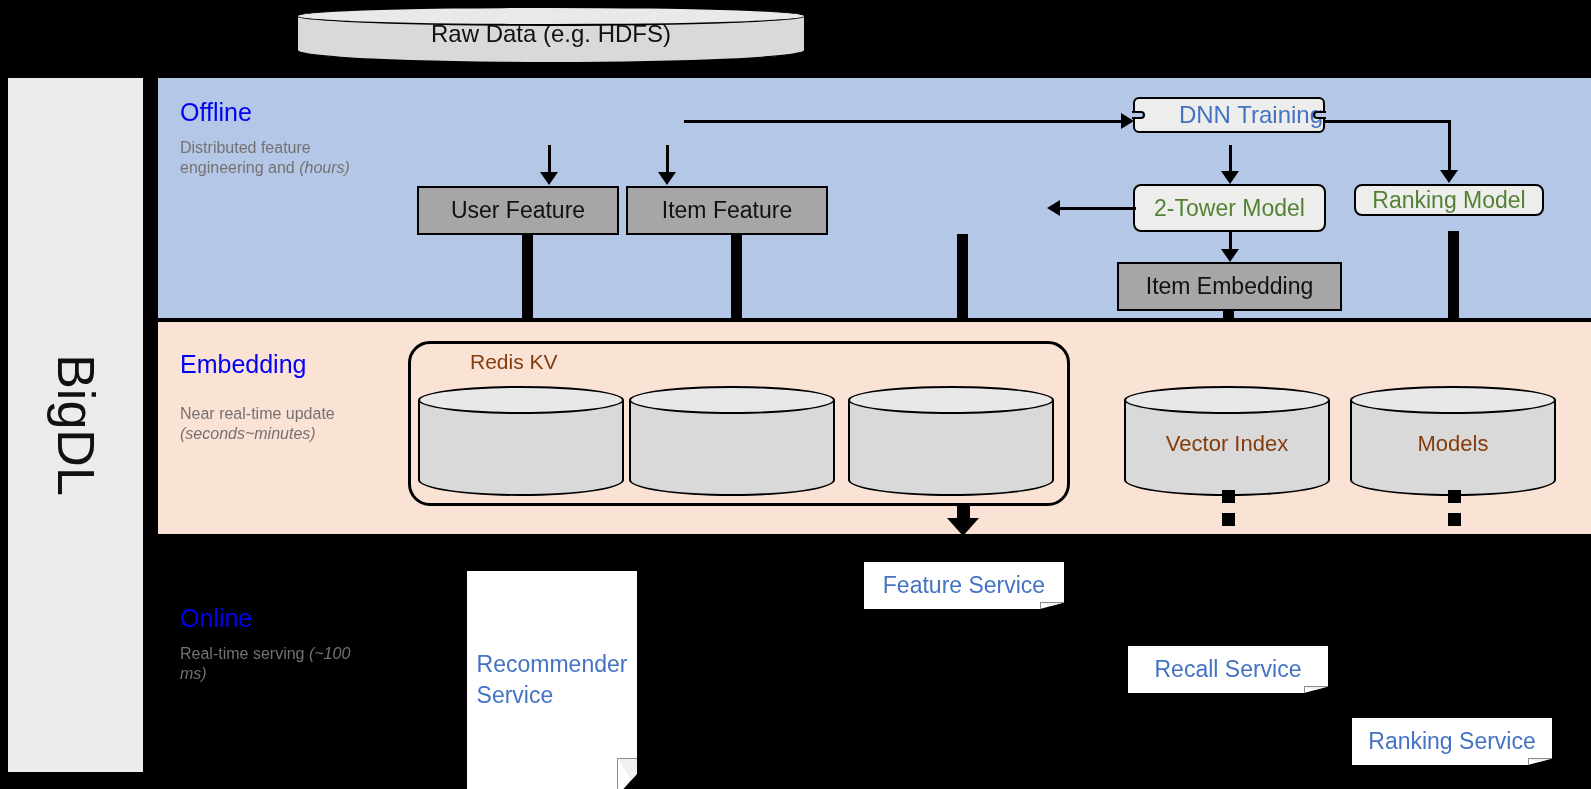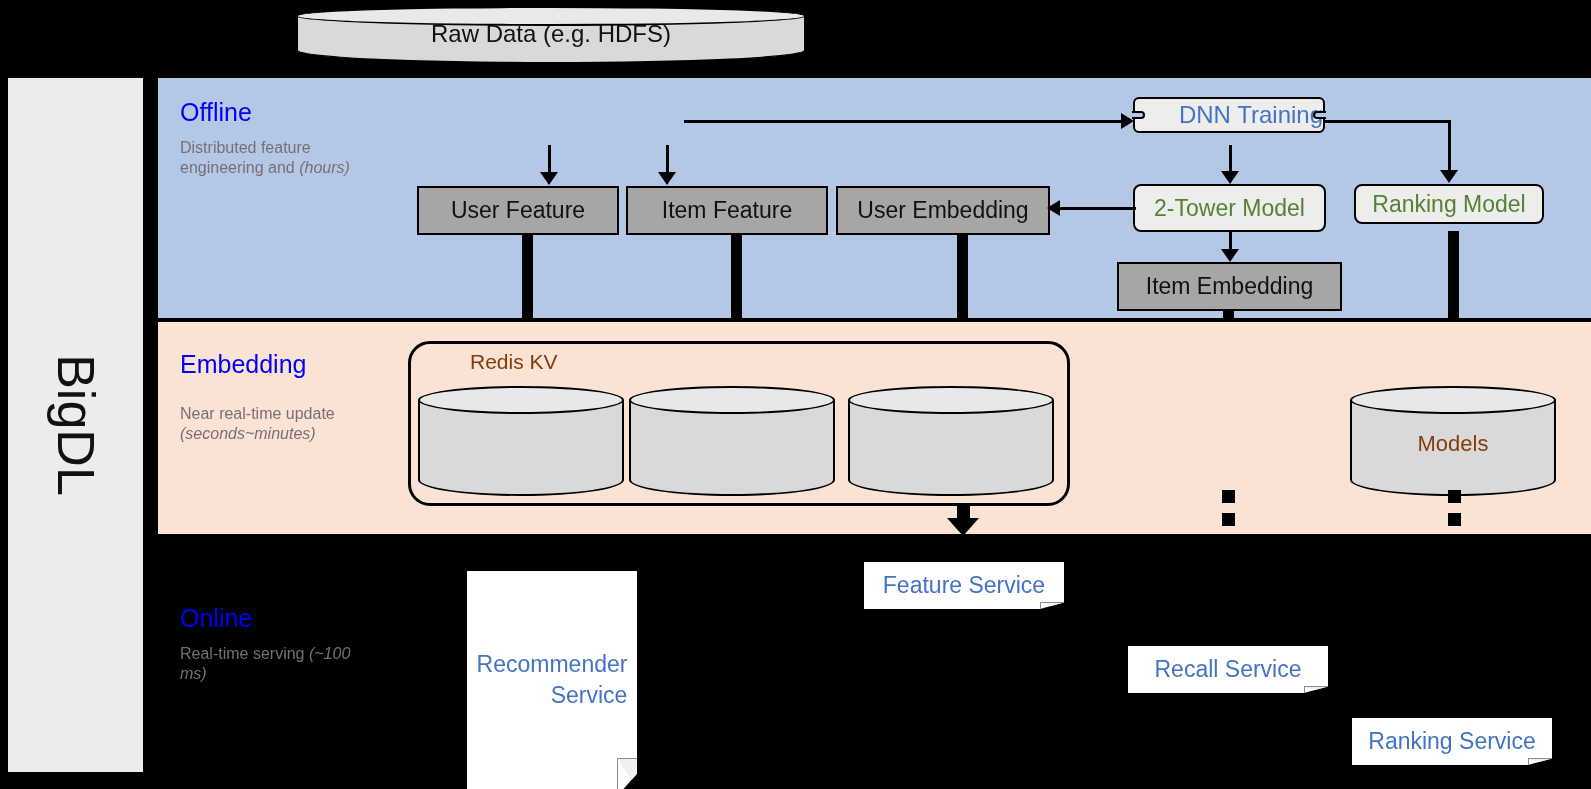--- a/index.html
+++ b/index.html
@@ -107,21 +107,21 @@
     position:absolute; left:408px; top:341px; width:662px; height:165px;
     border:3px solid #000; border-radius:22px;
   }
   #redis-lbl{
     position:absolute; left:424px; top:350px; font-size:21px; color:#843c0c;margin-left:46px;
   }
 
   
   .note{
     position:absolute; background:#fff; display:flex; align-items:center;
-    justify-content:center; text-align:right; color:#4472c4;
+    justify-content:center; text-align:left; color:#4472c4;
     clip-path: polygon(0 0, 100% 0, 100% 86%, 88% 100%, 0 100%);
   }
   .note .fold{
     position:absolute; right:0; bottom:0; width:12%; height:14%;
     background:linear-gradient(to bottom left, #f0f0f0 0 50%, transparent 50% 100%);
     border-left:1px solid #8c8c8c; border-top:1px solid #8c8c8c;
   }
   #recommender-service{ left:467px; top:571px; width:170px; height:218px; font-size:23px; line-height:1.35; }
   #recommender-service{ clip-path: polygon(0 0,100% 0,100% 93%,92% 100%,0 100%); }
   #feature-service { left:864px;  top:562px; width:200px; height:47px; font-size:23px; }
@@ -172,28 +172,25 @@
   <div class="bracket" style="left:1133px;top:97px;width:192px;height:36px;justify-content:flex-end;">
     <span class="blue-txt">DNN Training</span>
   </div>
 
   <div class="rect gray-box" style="left:626px;top:186px;width:202px;height:49px;">
     <span>Item Feature</span>
   </div>
   <div class="rect gray-box" style="left:417px;top:186px;width:202px;height:49px;">
     <span>User Feature</span>
   </div>
-  <div class="rect gray-box" style="left:836px;top:186px;width:214px;height:49px;">
-    <span>User Embedding</span>
-  </div>
 
   <div class="rect lt-box rounded" style="left:1133px;top:184px;width:193px;height:48px;">
     <span class="green-txt">2-Tower Model</span>
   </div>
-  <div class="rect lt-box rounded" style="left:1354px;top:184px;width:190px;height:40px;">
+  <div class="rect lt-box rounded" style="left:1354px;top:184px;width:190px;height:32px;">
     <span class="green-txt">Ranking Model</span>
   </div>
   <div class="rect gray-box" style="left:1117px;top:262px;width:225px;height:49px;">
     <span>Item Embedding</span>
   </div>
 
   <div class="ln h" style="left:684px;top:120px;width:439px;"></div>
   <div class="arrow-r" style="left:1121px;top:113px;"></div>
 
   <div class="ln v" style="left:548px;top:145px;height:29px;"></div>
@@ -246,20 +243,25 @@
   </div>
   <div class="cyl" style="left:629px;top:386px;width:206px;height:110px;">
     <div class="body"></div>
     <div class="top"></div>
   </div>
   <div class="cyl" style="left:848px;top:386px;width:206px;height:110px;">
     <div class="body"></div>
     <div class="top"></div>
   </div>
 
+  <div class="cyl" style="left:1124px;top:386px;width:206px;height:110px;">
+    <div class="body"></div>
+    <div class="top"></div>
+    <div class="lbl">Vector Index</div>
+  </div>
   <div class="cyl" style="left:1350px;top:386px;width:206px;height:110px;">
     <div class="body"></div>
     <div class="top"></div>
     <div class="lbl">Models</div>
   </div>
 
   <div class="sq" style="left:957px;top:506px;"></div>
   <div class="arrow-d big" style="left:947px;top:518px;"></div>
 
   <div class="sq" style="left:1222px;top:490px;"></div>

